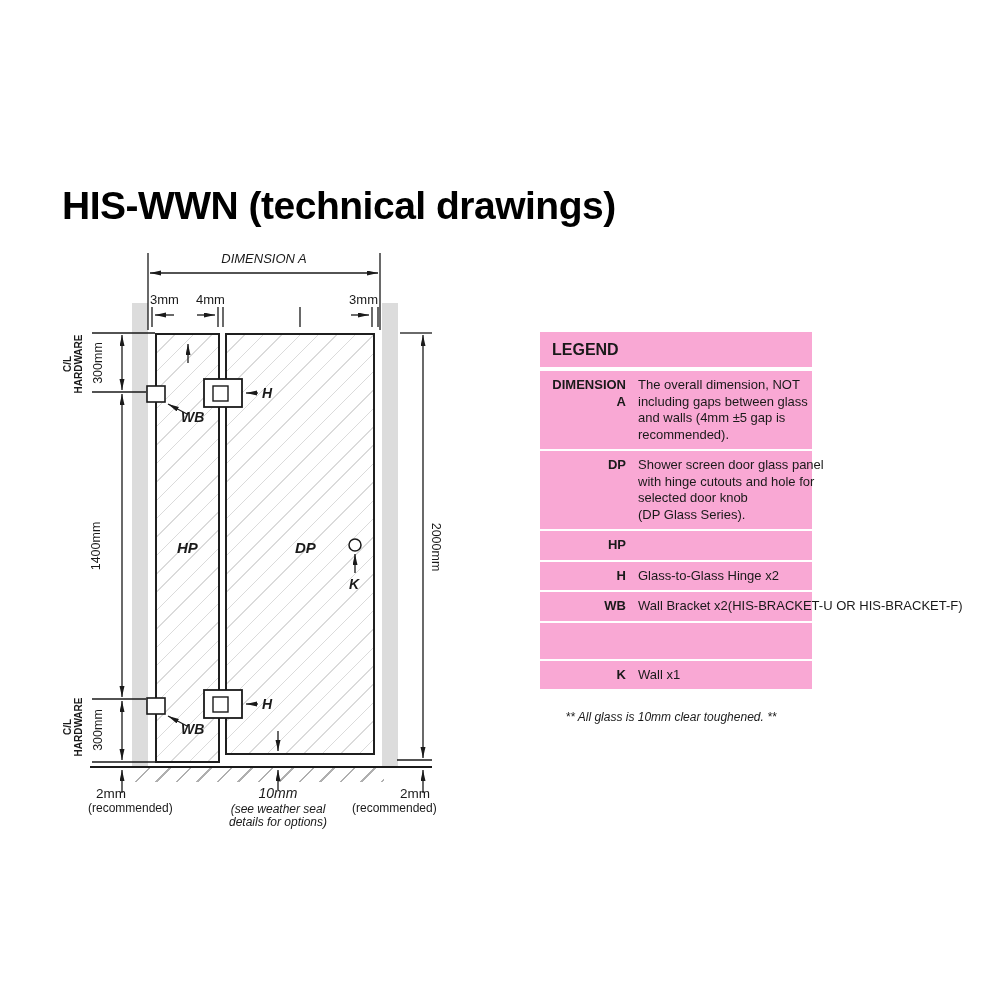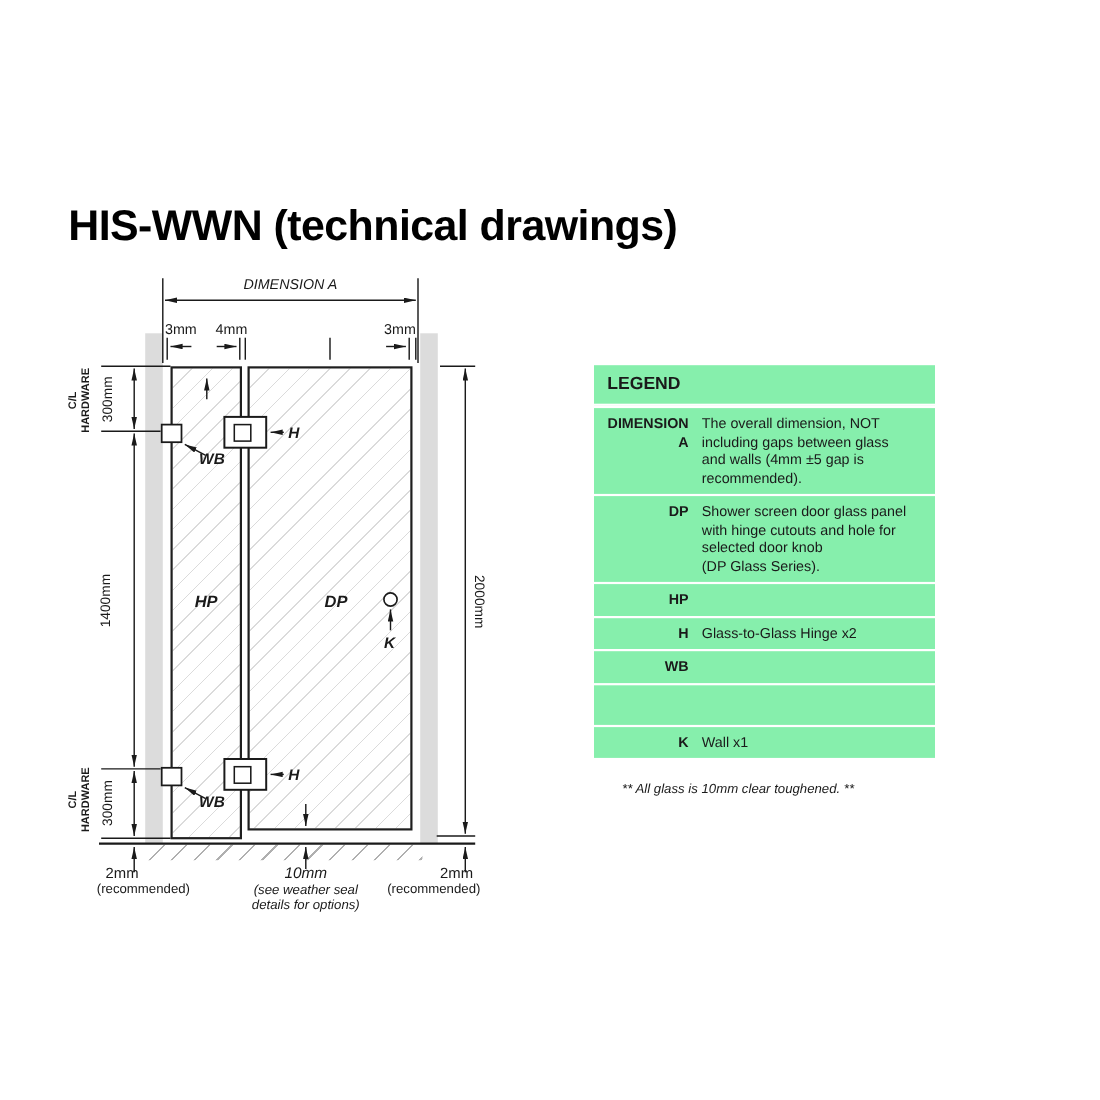--- a/index.html
+++ b/index.html
@@ -17,21 +17,21 @@
   .lbl-it{font-style:italic;}
   .lbl-bi{font-style:italic;font-weight:bold;font-size:14px;white-space:nowrap;}
   .rot{transform:translate(-50%,-50%) rotate(-90deg);white-space:nowrap;}
   .rot-cw{transform:translate(-50%,-50%) rotate(90deg);white-space:nowrap;}
   .cl{font-size:10px;font-weight:bold;line-height:10.5px;text-align:center;white-space:pre-line;}
   .mmdim{font-size:12.5px;}
   .note{font-size:12px;line-height:12.5px;white-space:pre-line;}
   .center{text-align:center;}
   .right{text-align:right;}
   
-  .legend{background:#86efac;width:310px;}
+  .legend{background:#f9a8d4;width:272px;}
   .legend-header{font-size:16px;font-weight:bold;padding:9px 0 8px 12px;border-bottom:2px solid #ffffff;}
   .legend-row{display:flex;border-top:2px solid #ffffff;padding:6px 0 6px 0;}
   .legend-row:first-of-type{border-top:none;}
   .legend-term{width:98px;min-width:98px;text-align:right;font-weight:bold;font-size:13px;line-height:16.5px;padding-right:12px;box-sizing:border-box;}
   .legend-desc{font-size:13px;line-height:16.5px;white-space:pre;}
   .legend-empty{min-height:24px;}
   .footnote{font-size:12px;font-style:italic;white-space:nowrap;}
   svg{position:absolute;left:0;top:0;}
   svg line, svg rect, svg circle{stroke:#1a1a1a;}
 </style>
@@ -158,20 +158,21 @@
     </div>
     <div class="legend-row">
       <div class="legend-term">HP</div>
     </div>
     <div class="legend-row">
       <div class="legend-term">H</div>
       <div class="legend-desc">Glass-to-Glass Hinge x2</div>
     </div>
     <div class="legend-row">
       <div class="legend-term">WB</div>
+      <div class="legend-desc">Wall Bracket x2(HIS-BRACKET-U OR HIS-BRACKET-F)</div>
     </div>
     <div class="legend-row legend-empty">
       <div class="legend-term"></div>
       <div class="legend-desc"></div>
     </div>
     <div class="legend-row">
       <div class="legend-term">K</div>
       <div class="legend-desc">Wall x1</div>
     </div>
   </div>

